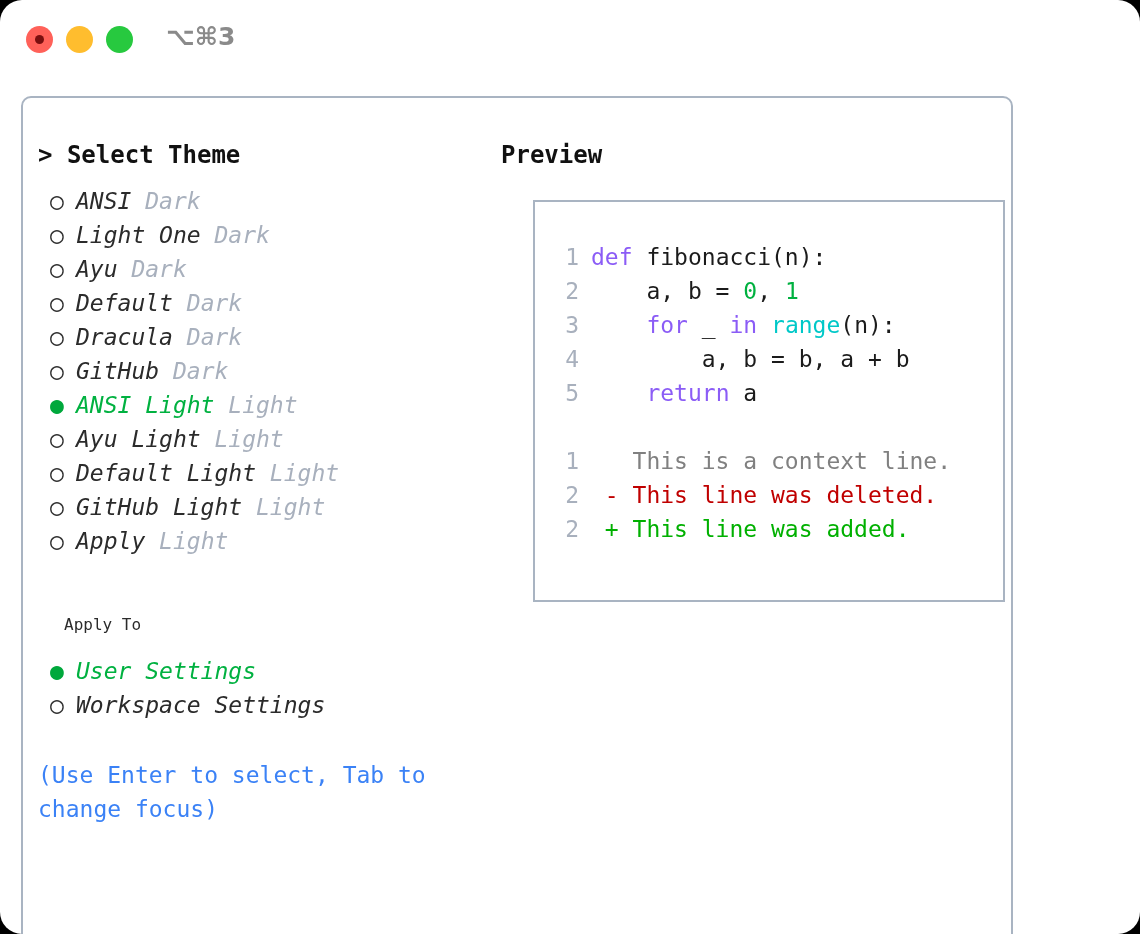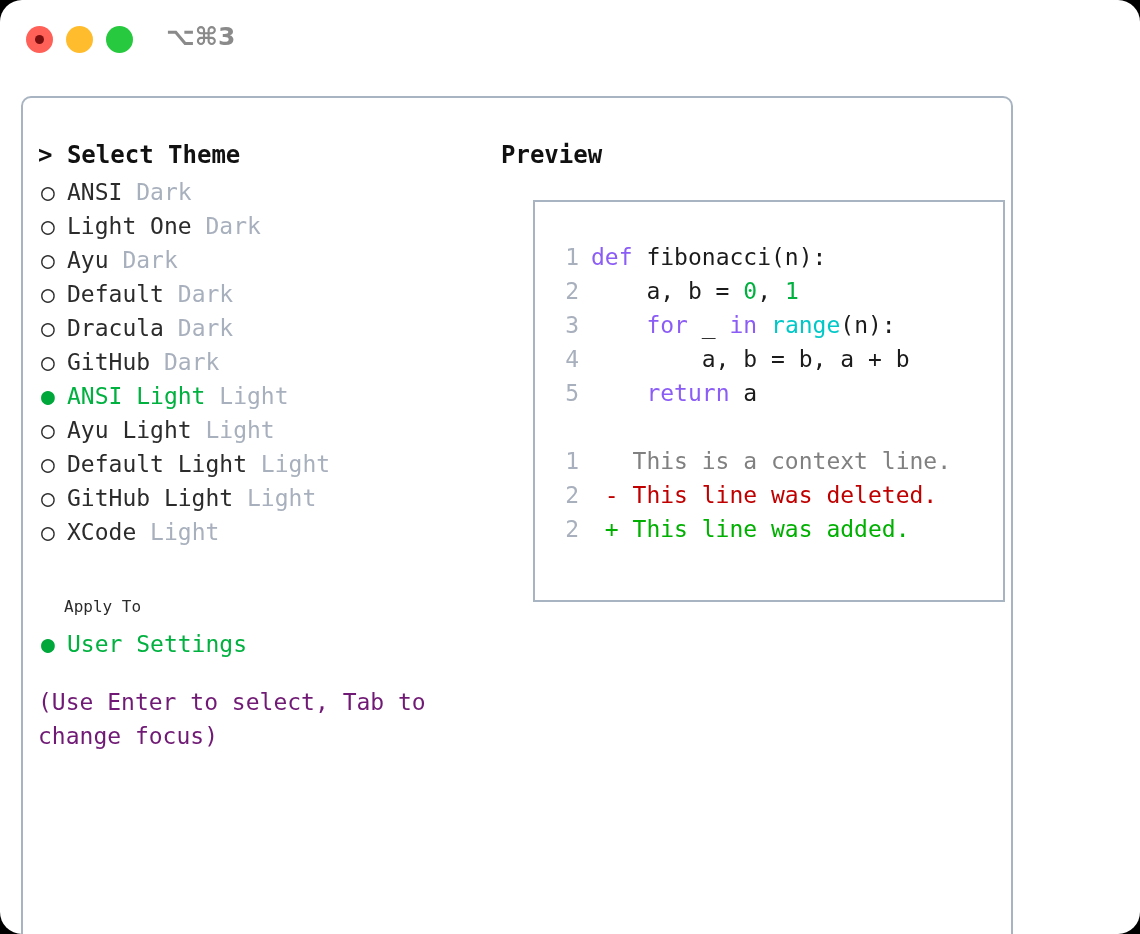--- a/index.html
+++ b/index.html
@@ -92,21 +92,21 @@
   .heading {
     font-size: 24px;
     font-weight: bold;
     color: #111111;
     white-space: pre;
     line-height: 34px;
     height: 34px;
   }
 
   
-  .list { margin: 3px; padding: 0; }
+  .list { margin: 12px; padding: 0; font-style: italic; }
   .row {
     height: 34px;
     line-height: 34px;
     font-size: 23px;
     white-space: pre;
     color: #2b2b2b;
   }
   .bullet {
     display: inline-block;
     width: 26px;
@@ -122,24 +122,24 @@
   .apply-label {
     height: 34px;
     line-height: 34px;
     font-size: 16px;
     color: #2b2b2b;
     padding-left: 26px;
     white-space: pre;
   }
 
   .hint {
-    margin-top: 24px;
+    margin-top: 36px;
     font-size: 23px;
     line-height: 34px;
-    color: #701a75;
+    color: #3b82f6;
     white-space: pre-wrap;
     width: 400px;
   }
 
   
   .preview-box {
     position: absolute;
     left: 32px;
     top: 62px;
     width: 472px;
@@ -195,29 +195,30 @@
           <div class="row"><span class="bullet">○</span><span class="name">ANSI</span><span class="variant"> Dark</span></div>
           <div class="row"><span class="bullet">○</span><span class="name">Light One</span><span class="variant"> Dark</span></div>
           <div class="row"><span class="bullet">○</span><span class="name">Ayu</span><span class="variant"> Dark</span></div>
           <div class="row"><span class="bullet">○</span><span class="name">Default</span><span class="variant"> Dark</span></div>
           <div class="row"><span class="bullet">○</span><span class="name">Dracula</span><span class="variant"> Dark</span></div>
           <div class="row"><span class="bullet">○</span><span class="name">GitHub</span><span class="variant"> Dark</span></div>
           <div class="row selected"><span class="bullet sel">●</span><span class="name">ANSI Light</span><span class="variant"> Light</span></div>
           <div class="row"><span class="bullet">○</span><span class="name">Ayu Light</span><span class="variant"> Light</span></div>
           <div class="row"><span class="bullet">○</span><span class="name">Default Light</span><span class="variant"> Light</span></div>
           <div class="row"><span class="bullet">○</span><span class="name">GitHub Light</span><span class="variant"> Light</span></div>
-          <div class="row"><span class="bullet">○</span><span class="name">XCode</span><span class="variant"> Light</span></div>
+          <div class="row"><span class="bullet">○</span><span class="name">Apply</span><span class="variant"> Light</span></div>
         </div>
 
       <div class="section-gap"></div>
 
       <div class="apply-label">Apply To</div>
 
       <div class="list" id="apply-list">
           <div class="row selected"><span class="bullet sel">●</span><span class="name">User Settings</span></div>
+          <div class="row"><span class="bullet">○</span><span class="name">Workspace Settings</span></div>
         </div>
 
       <div class="hint">(Use Enter to select, Tab to change focus)</div>
     </div>
 
     <div class="col-right">
       <div class="heading">Preview</div>
 
       <div class="preview-box">
         <div class="code" id="code-block"><div class="cline"><span class="ln">1</span><span class="kw">def</span><span class="fn"> fibonacci(n):</span></div><div class="cline"><span class="ln">2</span><span class="pl">    a, b = </span><span class="num">0</span><span class="pl">, </span><span class="num">1</span></div><div class="cline"><span class="ln">3</span><span class="pl">    </span><span class="kw">for</span><span class="pl"> _ </span><span class="kw">in</span><span class="pl"> </span><span class="bi">range</span><span class="pl">(n):</span></div><div class="cline"><span class="ln">4</span><span class="pl">        a, b = b, a + b</span></div><div class="cline"><span class="ln">5</span><span class="pl">    </span><span class="kw">return</span><span class="pl"> a</span></div><div class="blank"></div><div class="cline"><span class="ln">1</span><span class="ctx">   This is a context line.</span></div><div class="cline"><span class="ln">2</span><span class="del"> - This line was deleted.</span></div><div class="cline"><span class="ln">2</span><span class="add"> + This line was added.</span></div></div>

